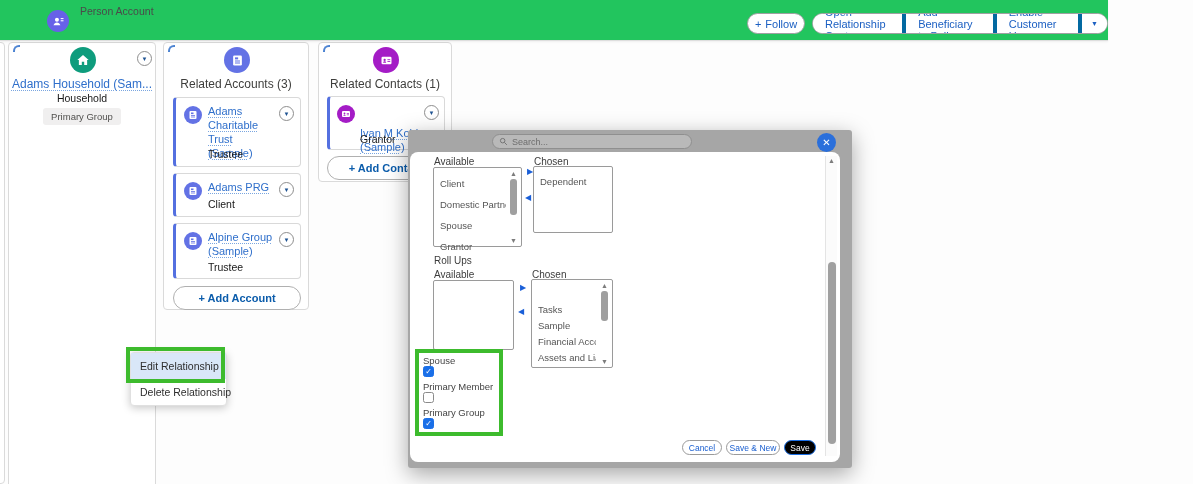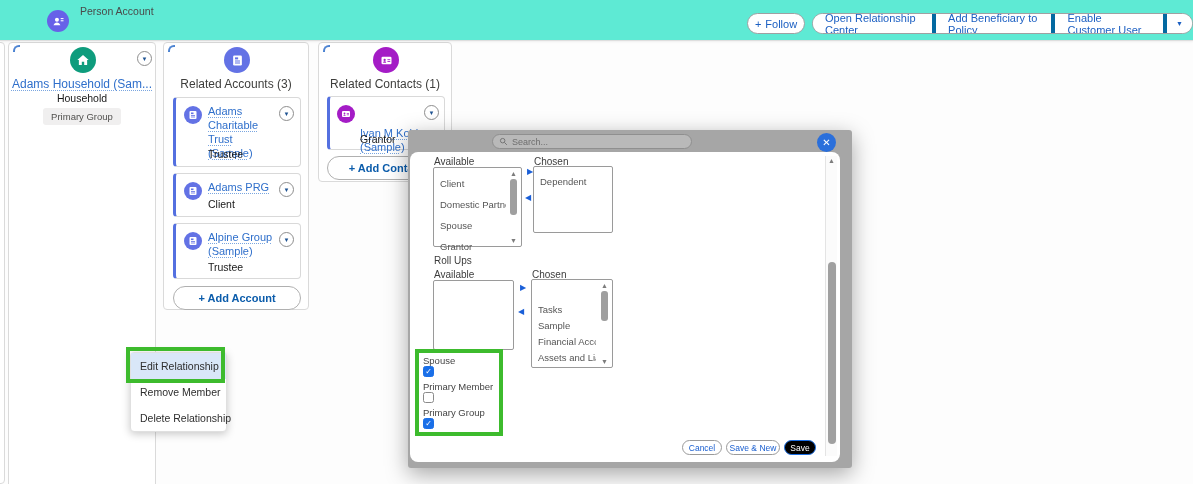--- a/index.html
+++ b/index.html
@@ -1,20 +1,20 @@
 <!DOCTYPE html>
 <html><head>
 <meta charset="utf-8">
 <style>
   * { margin:0; padding:0; box-sizing:border-box; }
   body { font-family:"Liberation Sans", sans-serif; background:#e9e9e9; }
   .stage { position:relative; width:1193px; height:484px; background:#fdfdfd; overflow:hidden; font-family:"Liberation Sans", sans-serif; }
 
   
-  .topbar { position:absolute; left:0; top:0; width:1193px; height:41px; background:#5eead4; border-bottom:1px solid #dedede; box-shadow:0 1px 2px rgba(0,0,0,.06); z-index:10; }
+  .topbar { position:absolute; left:0; top:0; width:1108px; height:41px; background:#22c55e; border-bottom:1px solid #dedede; box-shadow:0 1px 2px rgba(0,0,0,.06); z-index:10; }
   .avatar { position:absolute; left:47px; top:10px; width:22px; height:22px; border-radius:50%; background:#6761e8; display:flex; align-items:center; justify-content:center; }
   .rec-type { position:absolute; left:80px; top:5px; font-size:10.5px; color:#4a4a4a; }
   .page-title { position:absolute; left:79px; top:16px; font-size:18px; color:#23272f; }
   .pill { display:flex; align-items:center; justify-content:center; border:1px solid #9fa0a2; background:#fff; color:#1b5fc2; font-size:11px; border-radius:11px; cursor:pointer; }
   .follow-btn { position:absolute; left:747px; top:13px; width:58px; height:21px; gap:4px; }
   .btn-group { position:absolute; left:812px; top:13px; height:21px; display:flex; border:1px solid #9fa0a2; border-radius:11px; overflow:hidden; background:#fff; }
   .btn-group > div { display:flex; align-items:center; justify-content:center; padding:0 12px; font-size:11px; color:#1b5fc2; border-right:4px solid #0369a1; cursor:pointer; background:#fff; }
   .btn-group > div:last-child { border-right:none; padding:0 9px; }
 
   
@@ -301,21 +301,20 @@
       <span class="chev" style="right:5px; top:8px;">
           <span>▼</span>
         </span>
     </div>
 
     <div class="addpill" style="left:8px; top:113px; width:118px;">+ Add Contact</div>
   </div>
 
   <div class="ctxmenu">
     <div class="item hl">Edit Relationship</div>
-    <div class="item">Remove Member</div>
     <div class="item">Delete Relationship</div>
   </div>
 
   <div class="annot" style="left:126px; top:347px; width:99px; height:36px;"></div>
 
   <div class="modal-frame">
     <div class="modal-search">
       <svg width="9" height="9" viewBox="0 0 16 16">
           <circle cx="6.5" cy="6.5" r="4" fill="none" stroke="#6e6e6e" stroke-width="1.6"></circle>
           <line x1="9.6" y1="9.6" x2="14" y2="14" stroke="#6e6e6e" stroke-width="1.6"></line>

